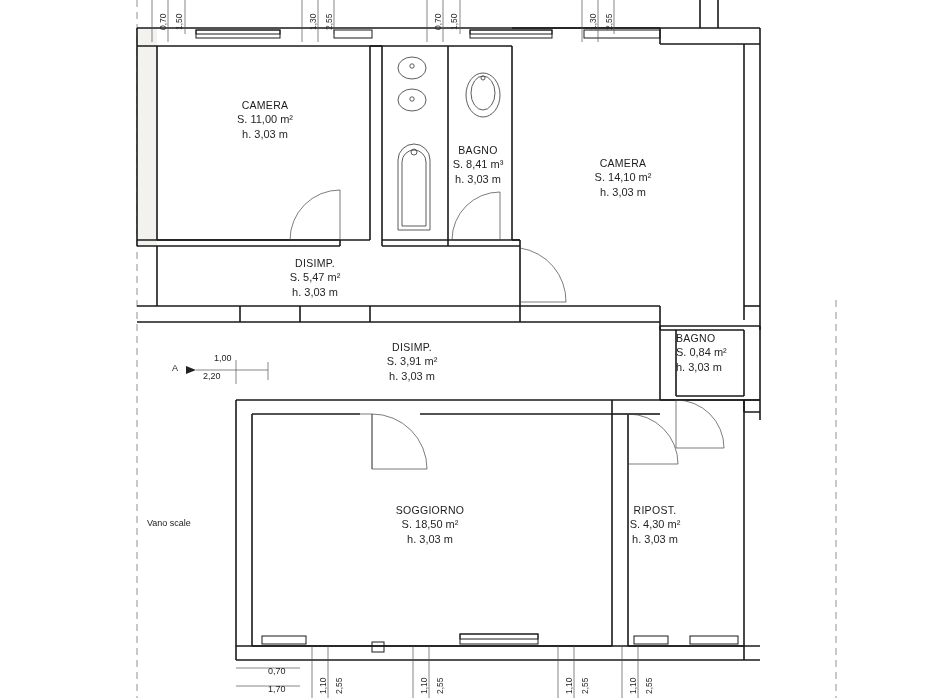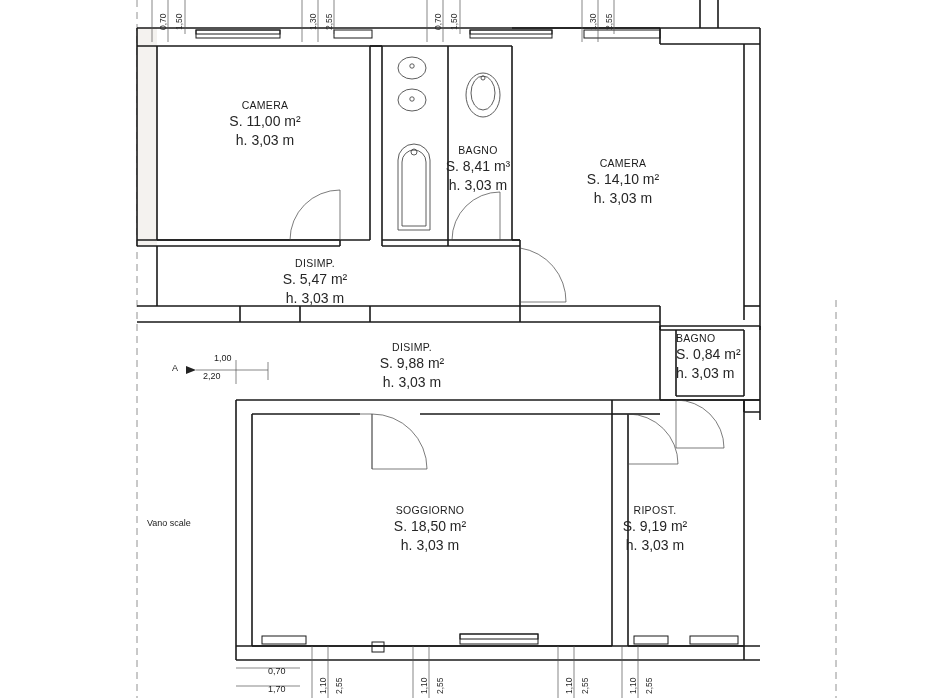--- a/index.html
+++ b/index.html
@@ -38,21 +38,21 @@
     white-space: nowrap;
     font-size: 9.5px;
   }
   .lbl .rname {
     display: block;
     font-size: 10.5px;
     letter-spacing: 0.3px;
   }
   .lbl .rarea, .lbl .rh {
     display: block;
-    font-size: 14px;
+    font-size: 11px;
     color: #262626;
   }
   .vert {
     position: absolute;
     font-size: 8.5px;
     color: #2b2b2b;
     transform-origin: left top;
     transform: rotate(-90deg);
     white-space: nowrap;
   }
@@ -249,39 +249,39 @@
   </div>
 
   <div class="lbl" style="left:240px; top:256px; width:150px;">
     <span class="rname">DISIMP.</span>
     <span class="rarea">S. 5,47 m²</span>
     <span class="rh">h. 3,03 m</span>
   </div>
 
   <div class="lbl" style="left:337px; top:340px; width:150px;">
     <span class="rname">DISIMP.</span>
-    <span class="rarea">S. 9,88 m²</span>
+    <span class="rarea">S. 3,91 m²</span>
     <span class="rh">h. 3,03 m</span>
   </div>
 
   <div class="lbl" style="left:676px; top:331px; width:110px; text-align:left;">
     <span class="rname">BAGNO</span>
     <span class="rarea">S. 0,84 m²</span>
     <span class="rh">h. 3,03 m</span>
   </div>
 
   <div class="lbl" style="left:355px; top:503px; width:150px;text-align:center;">
     <span class="rname">SOGGIORNO</span>
     <span class="rarea">S. 18,50 m²</span>
     <span class="rh">h. 3,03 m</span>
   </div>
 
   <div class="lbl" style="left:580px; top:503px; width:150px;">
     <span class="rname">RIPOST.</span>
-    <span class="rarea">S. 9,19 m²</span>
+    <span class="rarea">S. 4,30 m²</span>
     <span class="rh">h. 3,03 m</span>
   </div>
 
   <div class="vano" style="left:147px; top:500px;">Vano scale</div>
 
   <div class="flat" style="left:172px; top:363px;">A</div>
 
   <div class="flat" style="left:203px; top:353px;margin-left:11px;">1,00</div>
   <div class="flat" style="left:203px; top:371px;">2,20</div>
   <div class="flat" style="left:268px; top:666px;">0,70</div>

